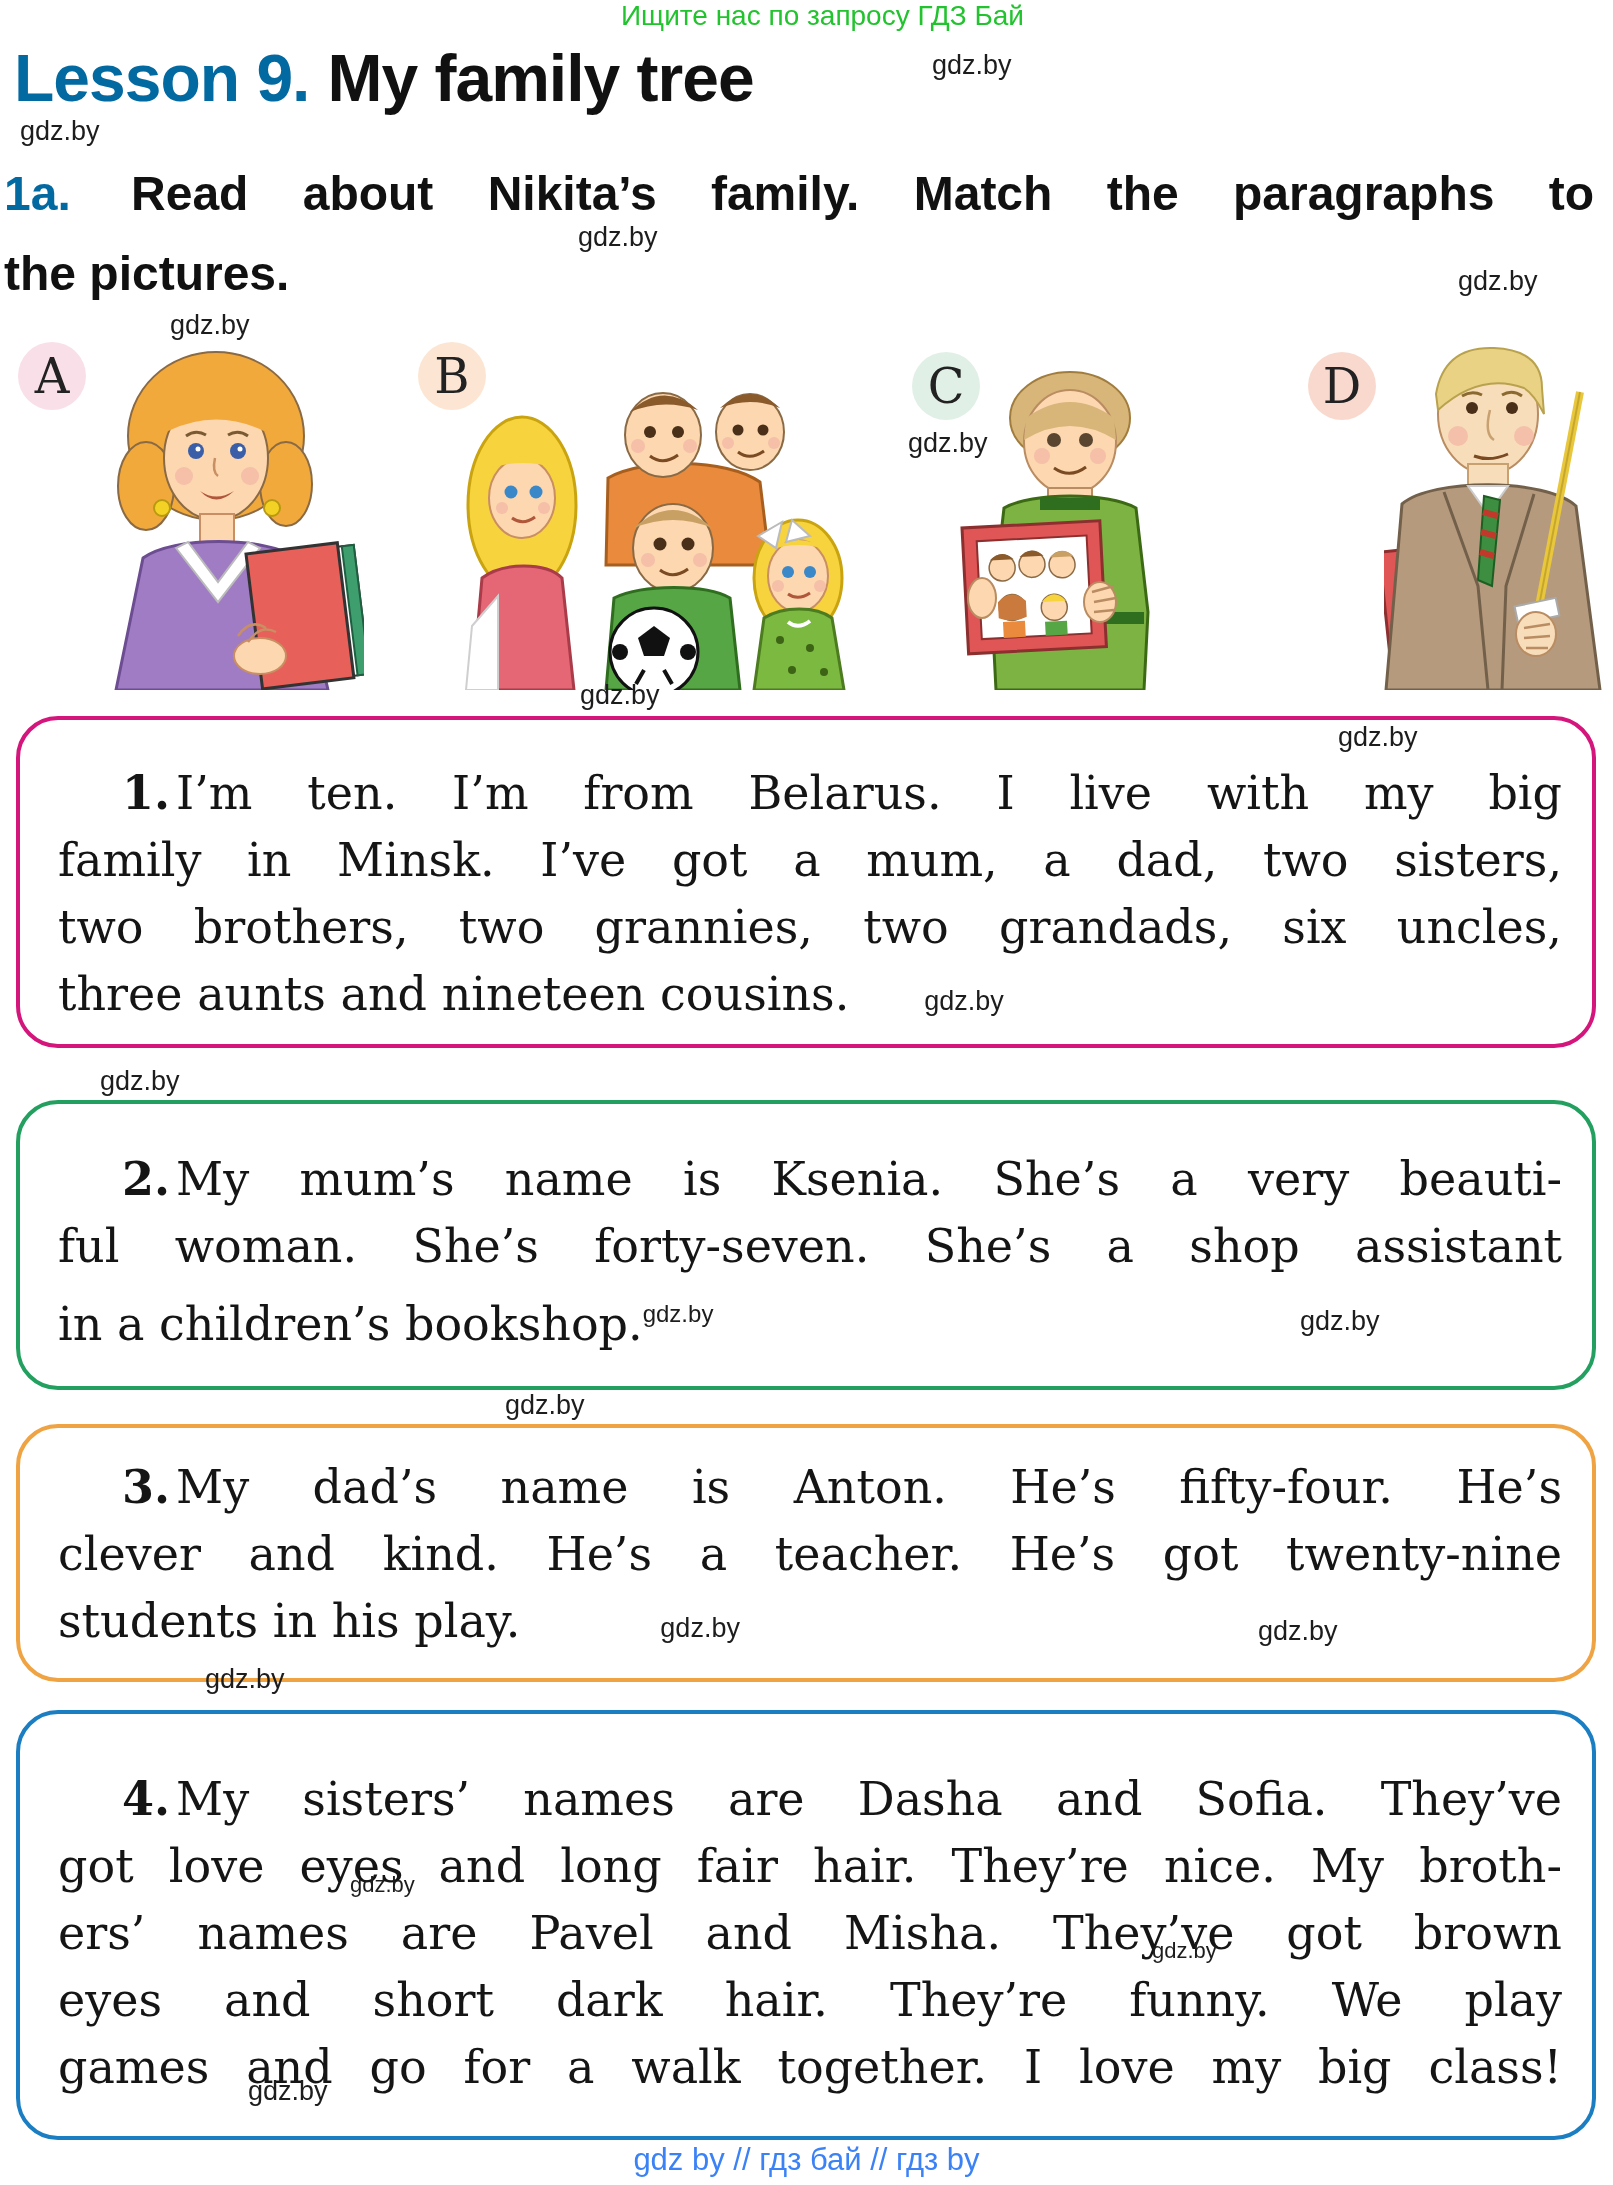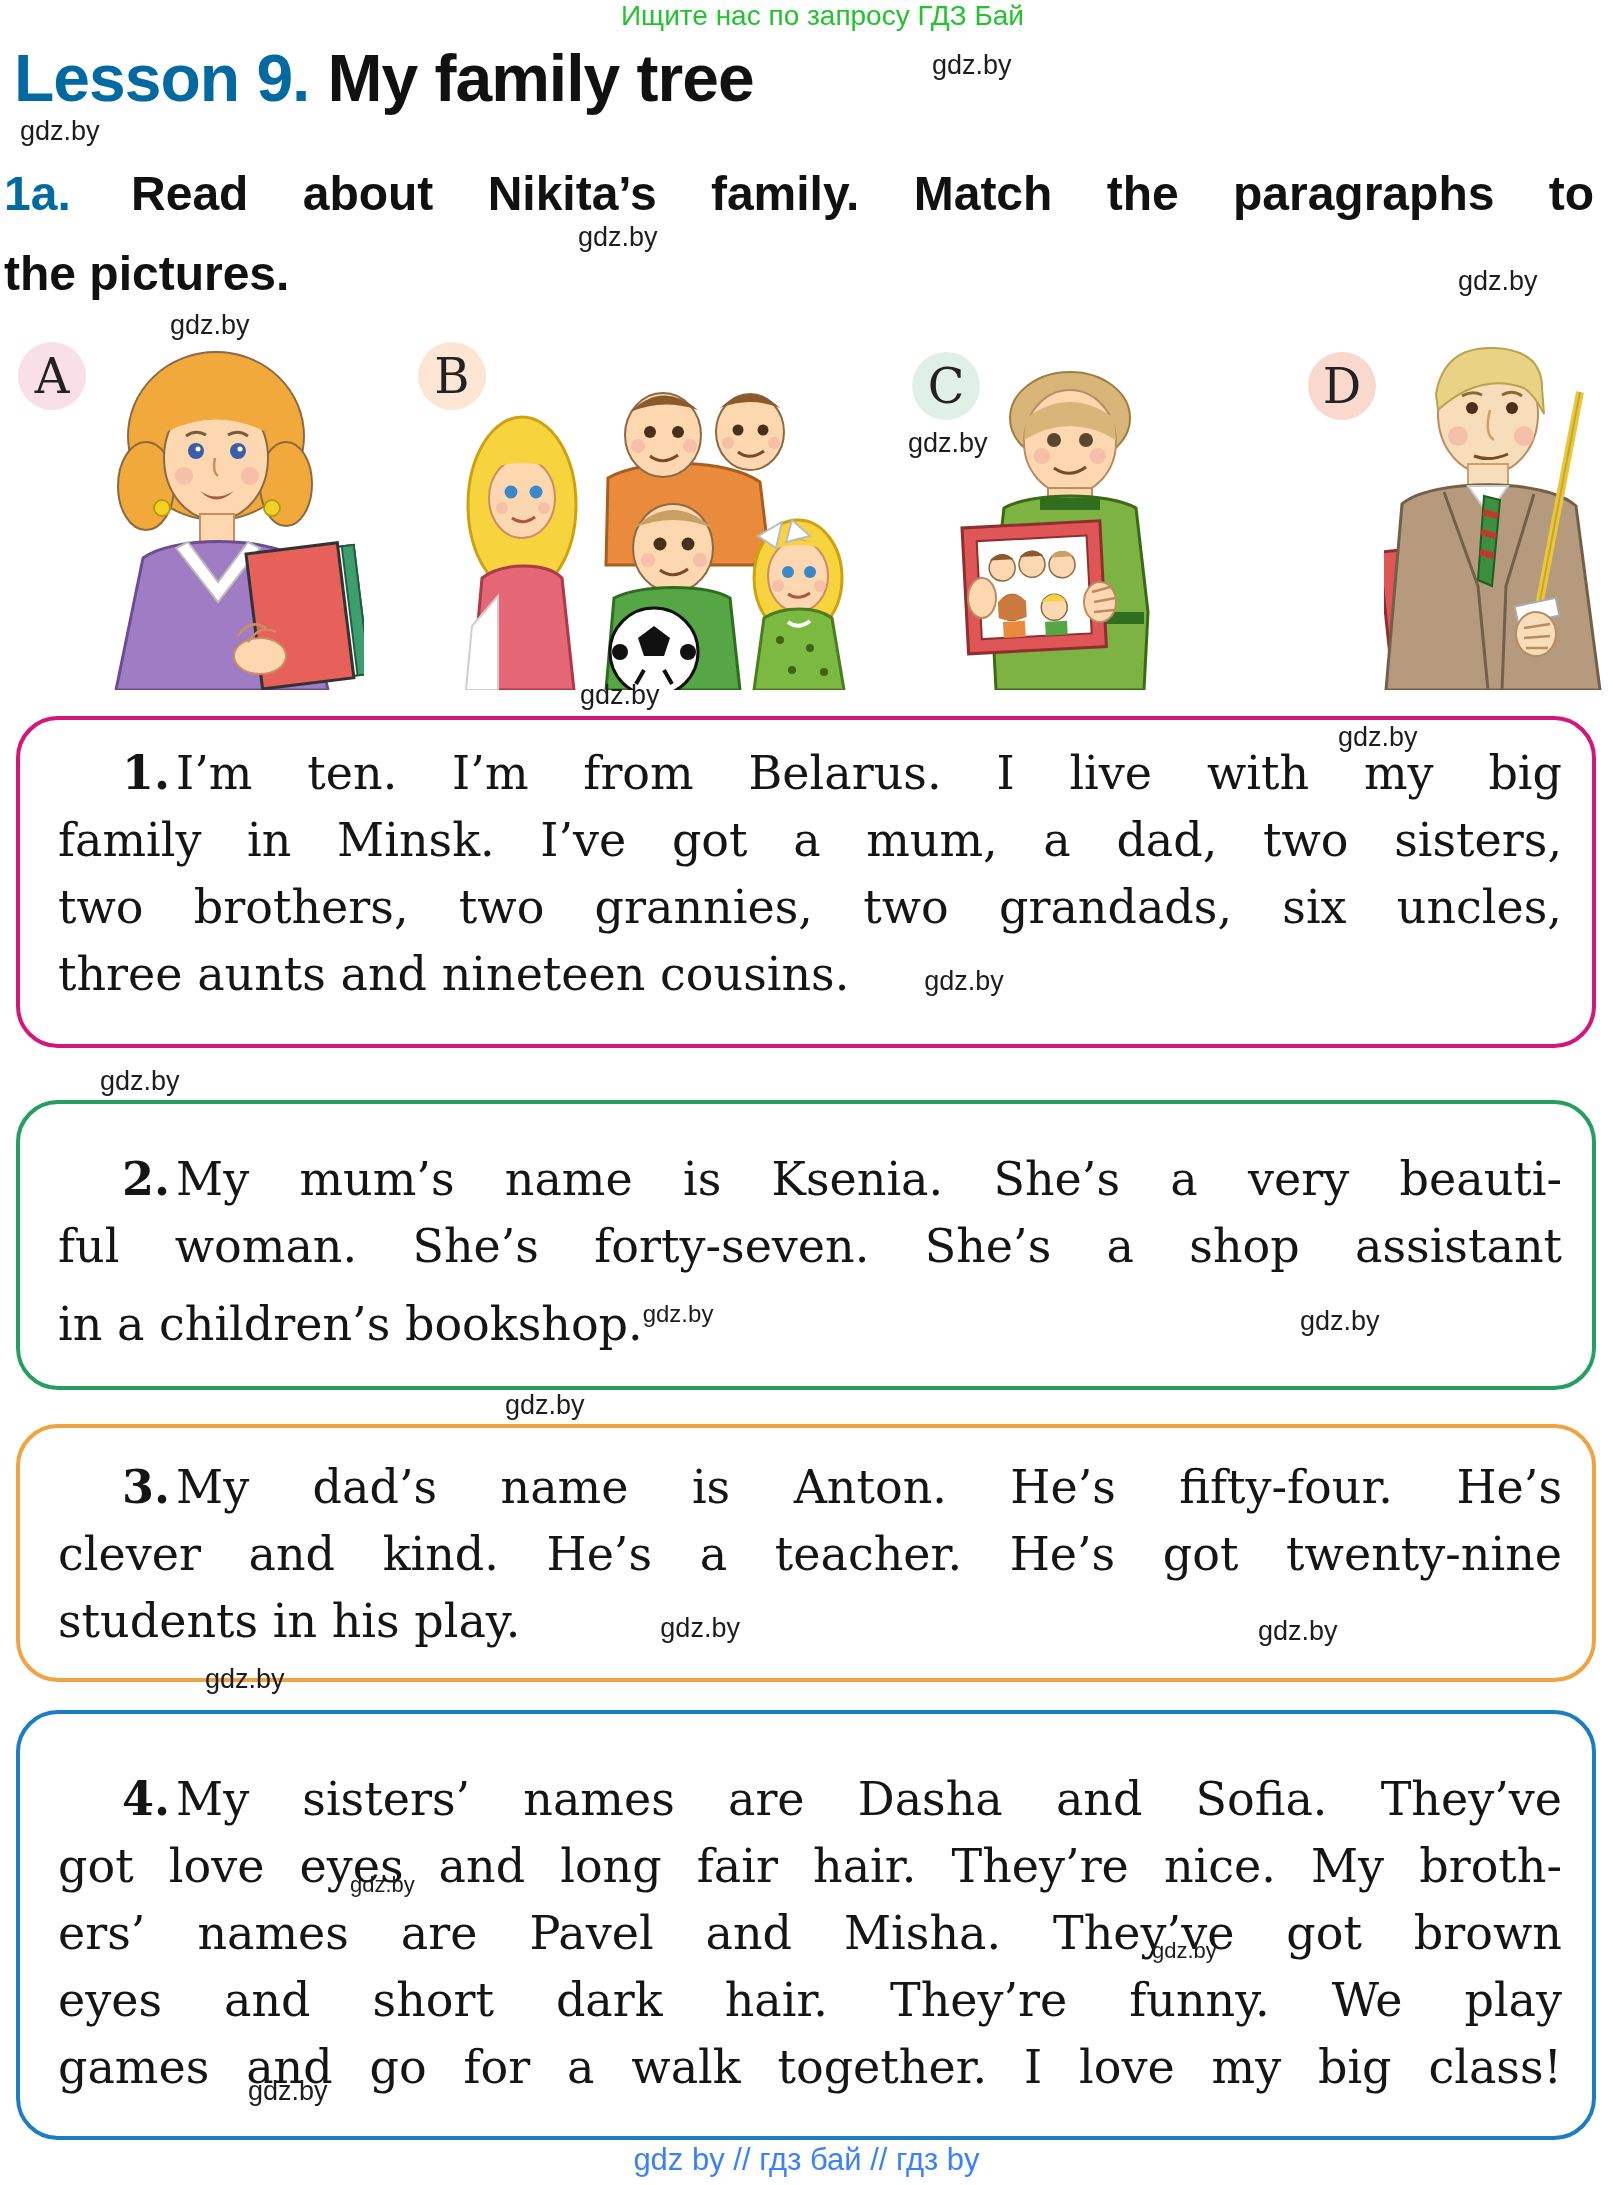--- a/index.html
+++ b/index.html
@@ -227,21 +227,21 @@
       <path d="M99,176 L114,180 M97,196 L112,200 M96,216 L110,220" stroke="#c0392b" stroke-width="6"></path>
       <path d="M60,156 L94,250 L104,354 M150,158 L122,250 L118,354" stroke="#73604a" stroke-width="3" fill="none"></path>
       <line x1="196" y1="56" x2="150" y2="296" stroke="#e8c73c" stroke-width="8"></line>
       <line x1="196" y1="56" x2="150" y2="296" stroke="#a8891c" stroke-width="2" opacity="0.5"></line>
       <rect x="132" y="266" width="42" height="18" fill="#ffffff" stroke="#aaa" stroke-width="2" transform="rotate(-12 153 275)"></rect>
       <ellipse cx="152" cy="298" rx="20" ry="22" fill="#f7ddba" stroke="#b98c62" stroke-width="2"></ellipse>
       <path d="M140,292 L166,288 M140,302 L166,300 M142,312 L164,312" stroke="#b98c62" stroke-width="2.5"></path>
     </svg>
   </div>
 
-  <section class="pbox" style="top: 716px; height: 332px; padding-top: 20px; border-color: rgb(212, 21, 123);">
+  <section class="pbox" style="top: 716px; height: 332px; padding-top: 40px; border-color: rgb(212, 21, 123);">
     <div class="pline first justify"><b class="pnum">1.</b><span>I’m ten. I’m from Belarus. I live with my big</span></div>
     <div class="pline justify">family in Minsk. I’ve got a mum, a dad, two sisters,</div>
     <div class="pline justify">two brothers, two grannies, two grandads, six uncles,</div>
     <div class="pline"><span>three aunts and nineteen cousins.</span><span class="inline-wm" style="margin-left:75px">gdz.by</span></div>
   </section>
 
   <section class="pbox" style="top: 1100px; height: 290px; padding-top: 42px; border-color: rgb(35, 160, 95);">
     <div class="pline first justify"><b class="pnum">2.</b><span>My mum’s name is Ksenia. She’s a very beauti-</span></div>
     <div class="pline justify">ful woman. She’s forty-seven. She’s a shop assistant</div>
     <div class="pline"><span>in a children’s bookshop.</span><span class="sup-wm">gdz.by</span></div>

